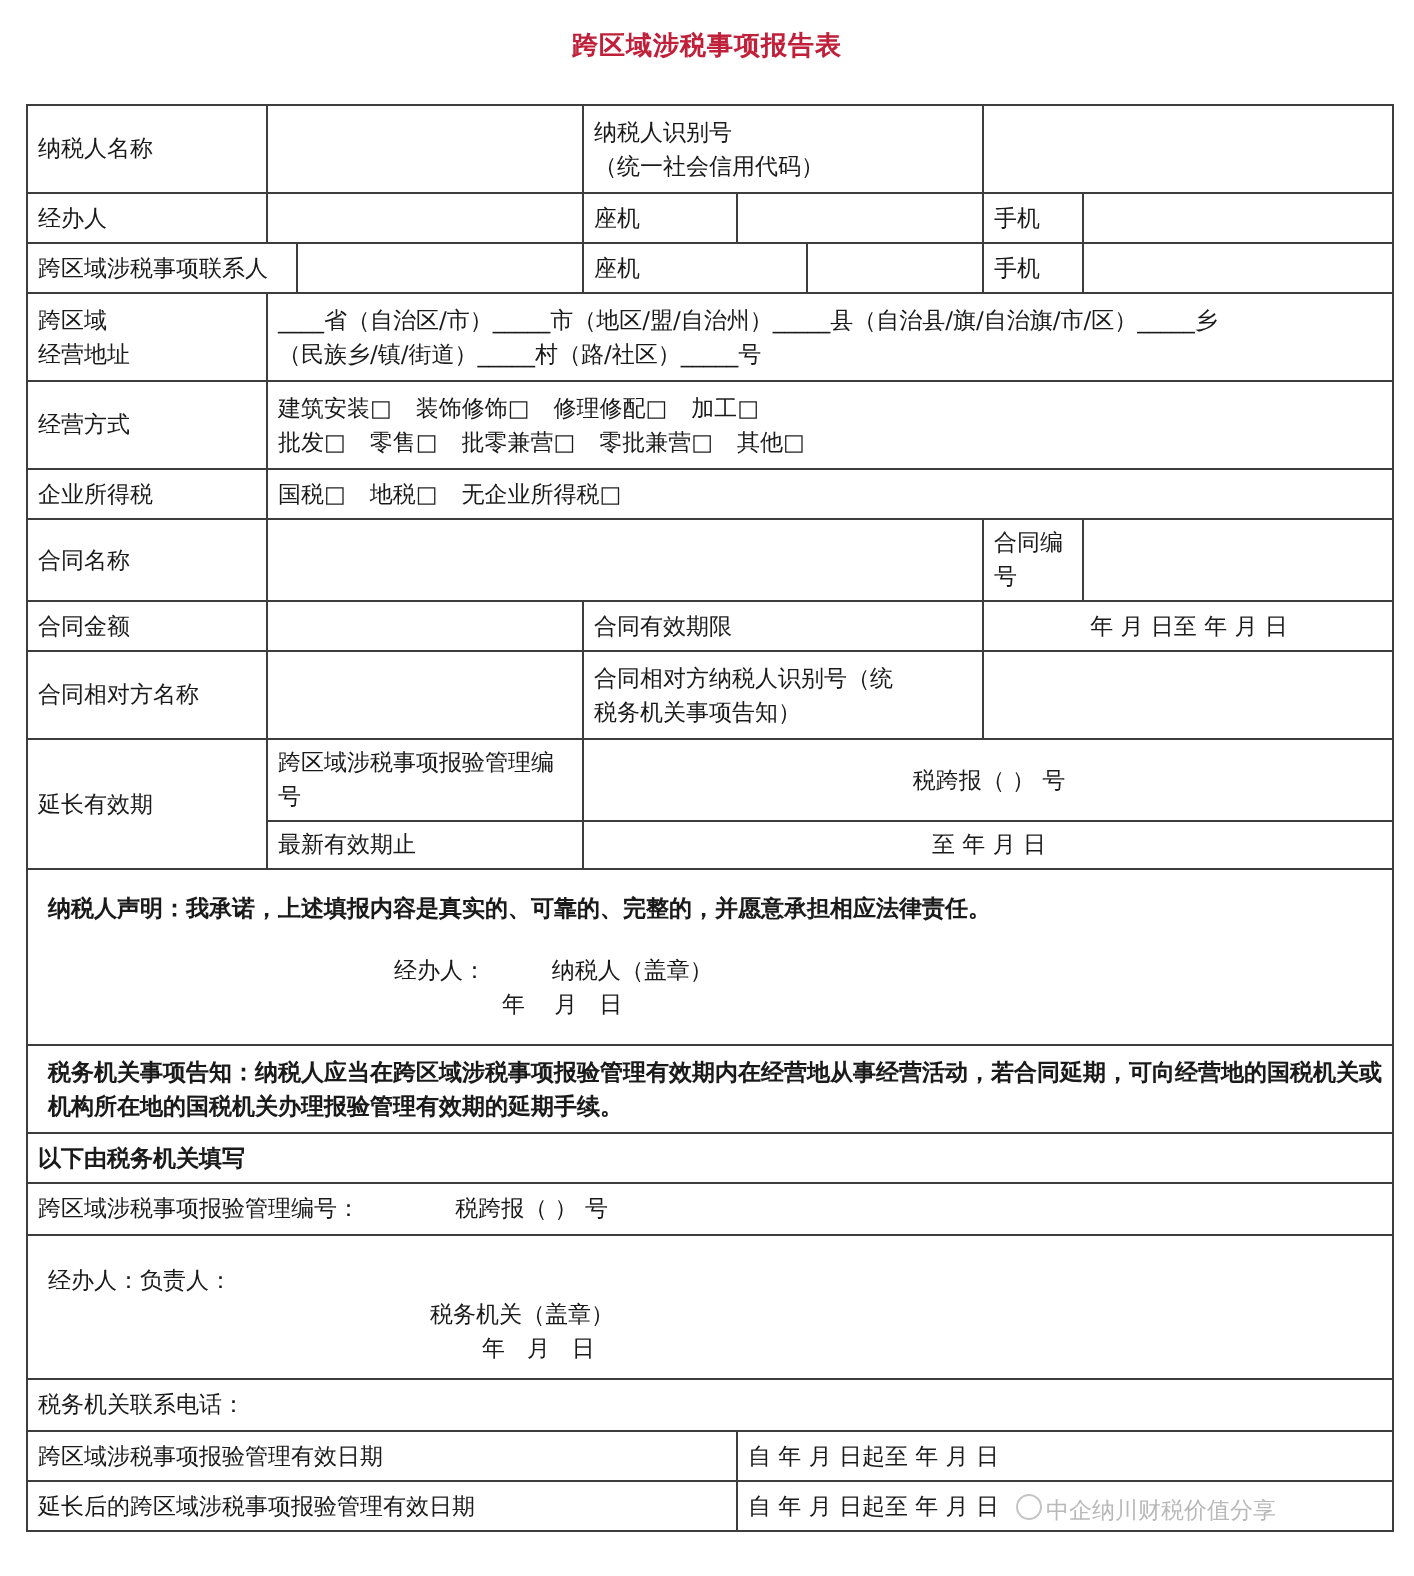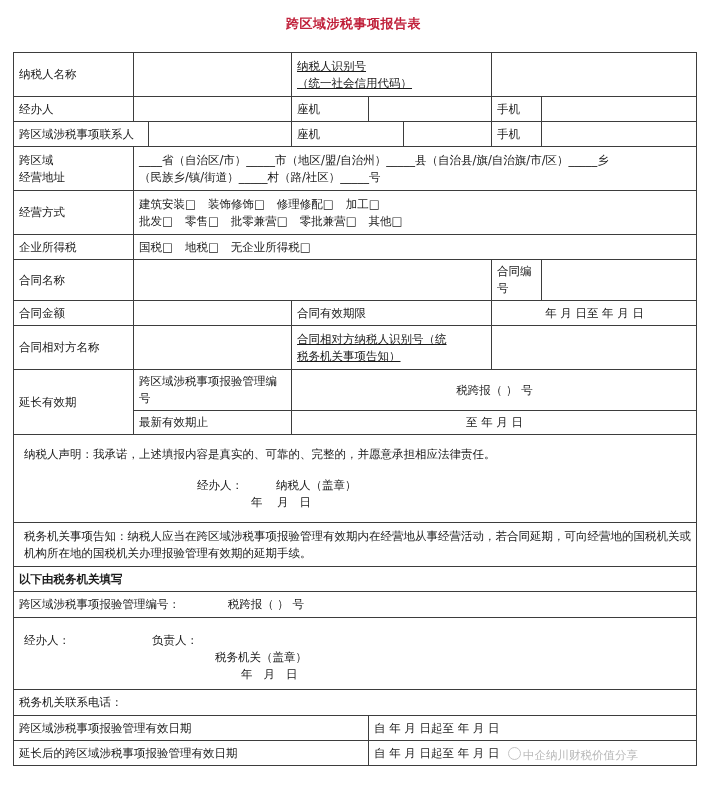--- a/index.html
+++ b/index.html
@@ -42,27 +42,28 @@
     font-size: 11.5px;
     line-height: 17px;
     padding: 3px 4px 3px 5px;
     vertical-align: middle;
     box-sizing: border-box;
     word-break: break-all;
   }
   td.lbl { vertical-align: middle; margin-top: 24px; }
   td.mid { text-align: center; margin-top: 17px; }
   td.topal { vertical-align: top; }
-  .two-line { line-height: 18px; text-decoration: underline; }
+  .two-line { line-height: 18px; }
   .bold { font-weight: bold; }
   .blk {
     display: block;
   }
   .decl-line {
     padding-left: 5px;
+    font-weight: bold;
   }
   .sigrow {
     padding-left: 178px;
     white-space: pre;
   }
   .sigrow2 {
     padding-left: 232px;
     white-space: pre;
   }
   .taxsig1 { padding-left: 5px; white-space: pre; }
@@ -227,21 +228,21 @@
     <tr>
       <td colspan="11" style="height:26px">
         <span>跨区域涉税事项报验管理编号：</span>
         <span style="margin-left:44px">税跨报（     ）    号</span>
       </td>
     </tr>
 
     <tr>
       <td colspan="11" class="topal" style="height:72px">
         <span class="blk gap-sm"></span>
-        <span class="blk taxsig1"><span>经办人：</span><span style="margin-left:82px">负责人：</span></span>
+        <span class="blk taxsig1"><span>经办人：</span><span style="">负责人：</span></span>
         <span class="blk taxsig2">税务机关（盖章）</span>
         <span class="blk taxsig3">年   月   日</span>
       </td>
     </tr>
 
     <tr>
       <td colspan="11" style="height:26px">
         <span>税务机关联系电话：</span>
       </td>
     </tr>

